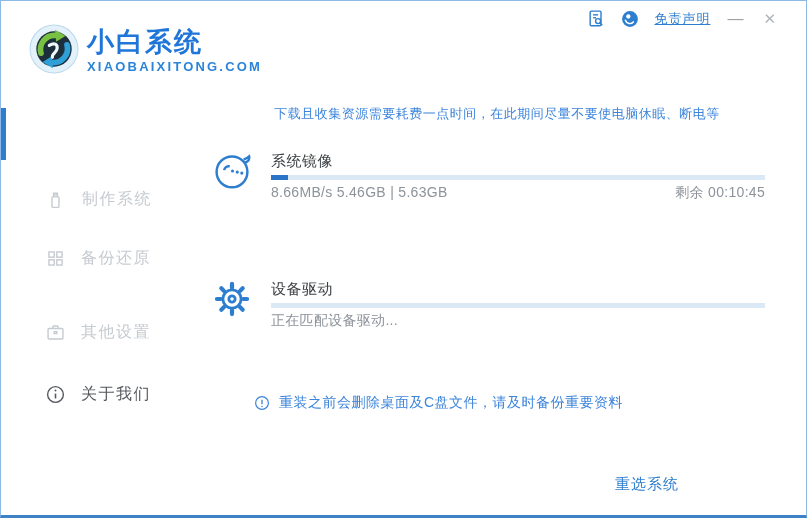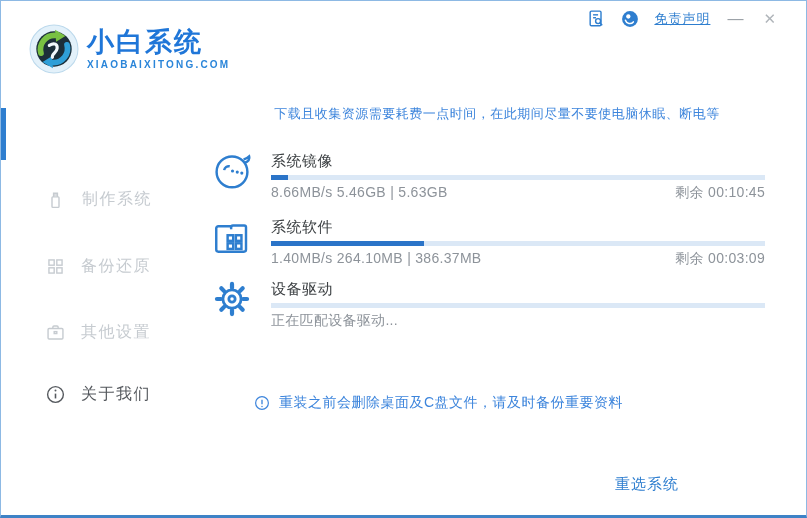--- a/index.html
+++ b/index.html
@@ -10,37 +10,37 @@
   }
   *{box-sizing:border-box}
   body{margin:0;background:#fff;font-family:"Liberation Sans","DejaVu Sans",sans-serif;}
   .window{position:relative;width:807px;height:518px;background:#fff;overflow:hidden;
     border:1px solid var(--border-blue);border-bottom:3px solid var(--border-bottom-blue);}
 
   
   .logo{position:absolute;left:28px;top:23px;width:50px;height:50px;}
   .brand{position:absolute;left:86px;top:27px;}
   .brand-name{font-size:27px;font-weight:800;color:var(--brand-blue);letter-spacing:2px;line-height:28px;}
-  .brand-domain{font-size:10px;font-weight:700;color:#2a85d9;letter-spacing:2.2px;margin-top:3px;}
+  .brand-domain{font-size:13px;font-weight:700;color:#2a85d9;letter-spacing:2.2px;margin-top:3px;}
   .page-title{position:absolute;left:200px;top:40px;margin:0;font-size:25px;font-weight:500;
     color:var(--title-text);letter-spacing:3px;}
   .titlebar{position:absolute;right:27px;top:8px;display:flex;align-items:center;gap:14px;}
   .tb-icon{width:20px;height:20px;color:var(--accent);cursor:pointer;display:inline-flex;}
   .disclaimer{font-size:13px;color:var(--accent);text-decoration:underline;cursor:pointer;letter-spacing:1px;}
   .win-btn{font-size:16px;color:var(--win-ctl);cursor:pointer;line-height:20px;padding:0 3px;}
   .win-btn.close{font-size:15px;color:#b0b5ba;}
 
   
   .active-bar{position:absolute;left:0;top:107px;width:5px;height:52px;background:var(--accent);}
   .side-item{position:absolute;left:44px;display:flex;align-items:center;gap:15px;cursor:pointer;}
   .side-item .s-icon{width:21px;height:21px;display:inline-flex;}
   .side-item .s-label{font-size:16px;letter-spacing:1.5px;}
   .si-0{top:121px;color:var(--accent);}
   .si-1{top:188px;color:var(--inactive-item);gap:16px;}
-  .si-2{top:255px;color:var(--inactive-item);}
+  .si-2{top:247px;color:var(--inactive-item);}
   .si-3{top:321px;color:var(--inactive-item);}
   .si-4{top:383px;color:var(--about-item);}
 
   
   .warning{position:absolute;left:190px;width:612px;top:104px;text-align:center;
     font-size:13px;color:var(--warning-text);letter-spacing:.5px;}
   .task{position:absolute;left:210px;width:556px;height:52px;}
   .task .t-icon{position:absolute;left:0;top:-2px;width:42px;height:42px;color:var(--accent);}
   .task .t-body{position:absolute;left:60px;top:0;width:494px;}
   .task .t-label{font-size:15px;color:var(--label-text);letter-spacing:.5px;}
@@ -171,40 +171,20 @@
     <div class="t-body">
       <div class="t-label">系统镜像</div>
       <div class="t-bar">
         <div class="t-fill" style="width: 3.5%;"></div>
       </div>
       <div class="t-detail">8.66MB/s 5.46GB | 5.63GB</div>
       <div class="t-remaining">剩余 00:10:45</div>
     </div>
   </div>
 
-  <div class="task task-1">
-    <span class="t-icon">
-      <svg viewBox="0 0 24 24" fill="none" stroke="currentColor" stroke-width="1.4">
-        <path d="M3 19.2 V7 a1.2 1.2 0 0 1 1.2 -1.2 H11.5 l0 0 V6.4 a1 1 0 0 1 1 -1 h6.5 a1 1 0 0 1 1 1 V19.2 a1.2 1.2 0 0 1 -1.2 1.2 H4.2 A1.2 1.2 0 0 1 3 19.2 Z"></path>
-        <line x1="11.5" y1="5.8" x2="11.5" y2="7.6"></line>
-        <rect x="9.5" y="11" width="3.2" height="3.2"></rect>
-        <rect x="14.2" y="11" width="3.2" height="3.2"></rect>
-        <rect x="9.5" y="15.6" width="3.2" height="3.2"></rect>
-        <rect x="14.2" y="15.6" width="3.2" height="3.2"></rect>
-      </svg>
-    </span>
-    <div class="t-body">
-      <div class="t-label">系统软件</div>
-      <div class="t-bar">
-        <div class="t-fill" style="width: 31%;"></div>
-      </div>
-      <div class="t-detail">1.40MB/s 264.10MB | 386.37MB</div>
-      <div class="t-remaining">剩余 00:03:09</div>
-    </div>
-  </div>
 
   <div class="task task-2">
     <span class="t-icon">
       <svg viewBox="0 0 24 24" fill="none" stroke="currentColor" stroke-width="1.6">
         <circle cx="12" cy="12" r="5.2"></circle>
         <circle cx="12" cy="12" r="1.8"></circle>
         <g stroke-width="2.4" stroke-linecap="round">
           <line x1="18.3" y1="12" x2="20.6" y2="12"></line>
           <line x1="16.5" y1="16.5" x2="18.1" y2="18.1"></line>
           <line x1="12" y1="18.3" x2="12" y2="20.6"></line>

